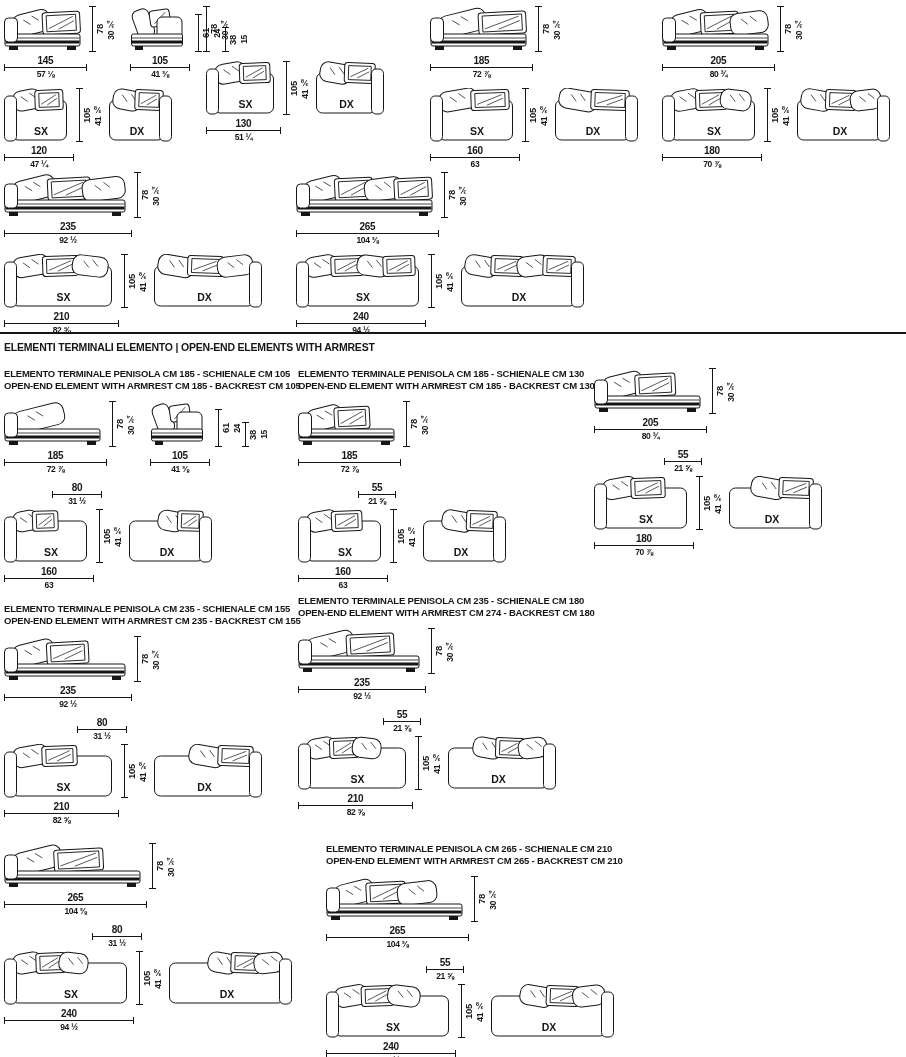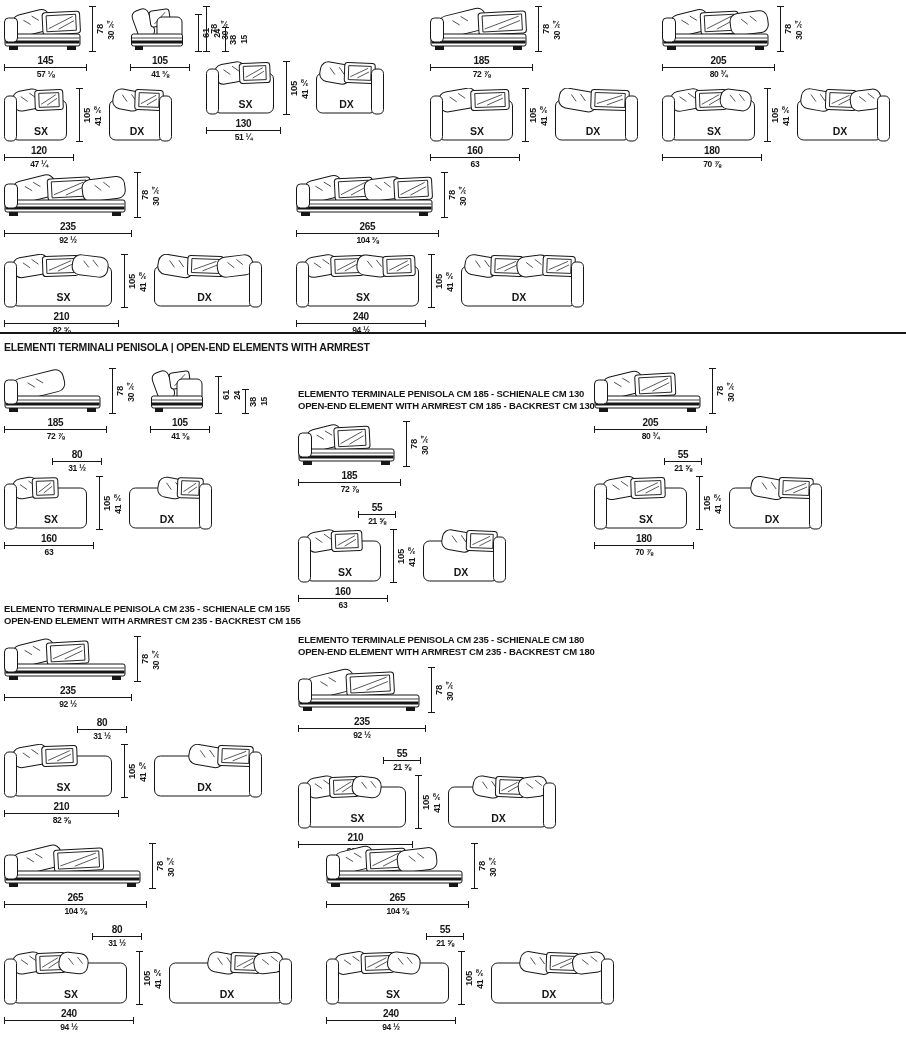--- a/index.html
+++ b/index.html
@@ -555,23 +555,27 @@
                 <path d="M 89 16 L 108 7 M 96.6 17 L 109 10.600000000000001" stroke="#161616" stroke-width="0.7" fill="none"></path>
               </g>
               <rect x="111.5" y="8" width="12" height="45" rx="4.5" fill="#fff" stroke="#161616"></rect>
               <text x="59" y="47" text-anchor="middle" font-size="10.5" font-weight="bold" fill="#161616">DX</text>
             </svg>
           </div>
         </div>
       </div>
     </div>
   <div class="sep" style="top:332px"></div>
-  <div class="section-header" style="left:4px;top:341px">ELEMENTI TERMINALI PENISOLA  |  OPEN-END ELEMENTS WITH ARMREST</div>
+  <div class="section-header" style="left:4px;top:341px">ELEMENTI TERMINALI ELEMENTO  |  OPEN-END ELEMENTS WITH ARMREST</div>
   <div id="terminal-section">
       <div class="group" style="left:4px;top:368px">
+        <div class="titles">
+          <div class="t">ELEMENTO TERMINALE PENISOLA CM 185 - SCHIENALE CM 105</div>
+          <div class="t">OPEN-END ELEMENT WITH ARMREST CM 185 - BACKREST CM 105</div>
+        </div>
         <div class="views-row">
           <div class="stack">
             <svg width="97" height="46" viewBox="0 0 97 46">
               <g transform="rotate(-14 34.770270270270274 17)">
                 <rect x="9.000000000000004" y="6" width="51.54054054054054" height="22" rx="8" fill="#fff" stroke="#161616"></rect>
                 <path d="M 24.462162162162166 12.16 l 6 6 m 3 -8 l 6 6" stroke="#161616" stroke-width="0.7" fill="none"></path>
               </g>
               <rect x="1" y="28" width="95" height="12" rx="2" fill="#fff" stroke="#161616"></rect>
               <line x1="1.5" y1="32" x2="95.5" y2="32" stroke="#161616" stroke-width="0.8"></line>
               <rect x="1.5" y="34.5" width="94" height="3" fill="#161616"></rect>
@@ -669,21 +673,21 @@
                 <rect x="49.5" y="2" width="25.5" height="20" rx="3" fill="#fff" stroke="#161616"></rect>
                 <rect x="53.5" y="5" width="17.5" height="14" fill="#fff" stroke="#161616" stroke-width="0.9"></rect>
                 <path d="M 55.5 16 L 68 7 M 60.5 17 L 69 10.600000000000001" stroke="#161616" stroke-width="0.7" fill="none"></path>
               </g>
               <rect x="71.5" y="8" width="12" height="45" rx="4.5" fill="#fff" stroke="#161616"></rect>
               <text x="39" y="47" text-anchor="middle" font-size="10.5" font-weight="bold" fill="#161616">DX</text>
             </svg>
           </div>
         </div>
       </div>
-      <div class="group" style="left:298px;top:388px">
+      <div class="group" style="left:298px;top:368px">
         <div class="titles">
           <div class="t">ELEMENTO TERMINALE PENISOLA CM 185 - SCHIENALE CM 130</div>
           <div class="t">OPEN-END ELEMENT WITH ARMREST CM 185 - BACKREST CM 130</div>
         </div>
         <div class="views-row">
           <div class="stack">
             <svg width="97" height="46" viewBox="0 0 97 46">
               <g transform="rotate(-14 26.655405405405407 17)">
                 <rect x="9" y="6" width="35.310810810810814" height="22" rx="8" fill="#fff" stroke="#161616"></rect>
                 <path d="M 19.593243243243244 12.16 l 6 6 m 3 -8 l 6 6" stroke="#161616" stroke-width="0.7" fill="none"></path>
@@ -929,24 +933,24 @@
                 <rect x="65" y="2" width="35" height="20" rx="3" fill="#fff" stroke="#161616"></rect>
                 <rect x="69" y="5" width="27" height="14" fill="#fff" stroke="#161616" stroke-width="0.9"></rect>
                 <path d="M 71 16 L 93 7 M 79.8 17 L 94 10.600000000000001" stroke="#161616" stroke-width="0.7" fill="none"></path>
               </g>
               <rect x="96.5" y="8" width="12" height="45" rx="4.5" fill="#fff" stroke="#161616"></rect>
               <text x="51.5" y="47" text-anchor="middle" font-size="10.5" font-weight="bold" fill="#161616">DX</text>
             </svg>
           </div>
         </div>
       </div>
-      <div class="group" style="left:298px;top:634px">
+      <div class="group" style="left:298px;top:595px">
         <div class="titles">
           <div class="t">ELEMENTO TERMINALE PENISOLA CM 235 - SCHIENALE CM 180</div>
-          <div class="t">OPEN-END ELEMENT WITH ARMREST CM 235 - BACKREST CM 180</div>
+          <div class="t">OPEN-END ELEMENT WITH ARMREST CM 274 - BACKREST CM 180</div>
         </div>
         <div class="views-row">
           <div class="stack">
             <svg width="122" height="46" viewBox="0 0 122 46">
               <g transform="rotate(-14 32.73936170212766 17)">
                 <rect x="9" y="6" width="47.47872340425532" height="22" rx="8" fill="#fff" stroke="#161616"></rect>
                 <path d="M 23.243617021276595 12.16 l 6 6 m 3 -8 l 6 6" stroke="#161616" stroke-width="0.7" fill="none"></path>
               </g>
               <g transform="rotate(-3 72.21808510638297 17)">
                 <rect x="48.47872340425531" y="6" width="47.47872340425532" height="22" rx="3" fill="#fff" stroke="#161616"></rect>
@@ -1118,20 +1122,24 @@
                 <rect x="86" y="2" width="29" height="20" rx="8" fill="#fff" stroke="#161616"></rect>
                 <path d="M 94.7 7.6 l 6 6 m 3 -8 l 6 6" stroke="#161616" stroke-width="0.7" fill="none"></path>
               </g>
               <rect x="111.5" y="8" width="12" height="45" rx="4.5" fill="#fff" stroke="#161616"></rect>
               <text x="59" y="47" text-anchor="middle" font-size="10.5" font-weight="bold" fill="#161616">DX</text>
             </svg>
           </div>
         </div>
       </div>
       <div class="group" style="left:326px;top:843px">
+        <div class="titles">
+          <div class="t">ELEMENTO TERMINALE PENISOLA CM 265 - SCHIENALE CM 210</div>
+          <div class="t">OPEN-END ELEMENT WITH ARMREST CM 265 - BACKREST CM 210</div>
+        </div>
         <div class="views-row">
           <div class="stack">
             <svg width="137" height="46" viewBox="0 0 137 46">
               <g transform="rotate(-14 28.613207547169814 17)">
                 <rect x="9" y="6" width="39.22641509433963" height="22" rx="8" fill="#fff" stroke="#161616"></rect>
                 <path d="M 20.76792452830189 12.16 l 6 6 m 3 -8 l 6 6" stroke="#161616" stroke-width="0.7" fill="none"></path>
               </g>
               <g transform="rotate(-3 59.839622641509436 17)">
                 <rect x="40.22641509433962" y="6" width="39.22641509433963" height="22" rx="3" fill="#fff" stroke="#161616"></rect>
                 <rect x="44.22641509433962" y="9" width="31.22641509433963" height="16" fill="#fff" stroke="#161616" stroke-width="0.9"></rect>

